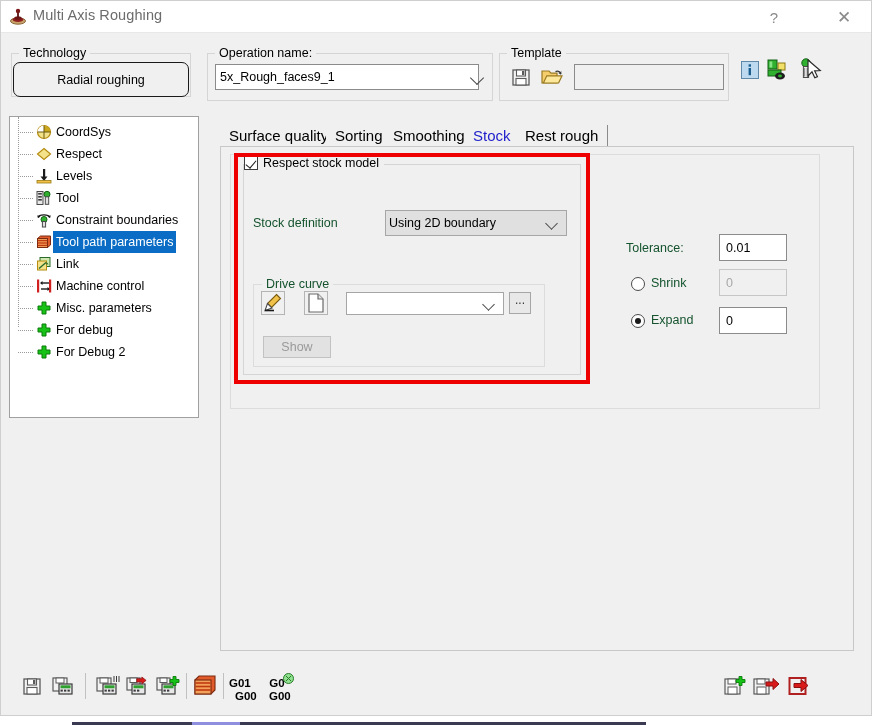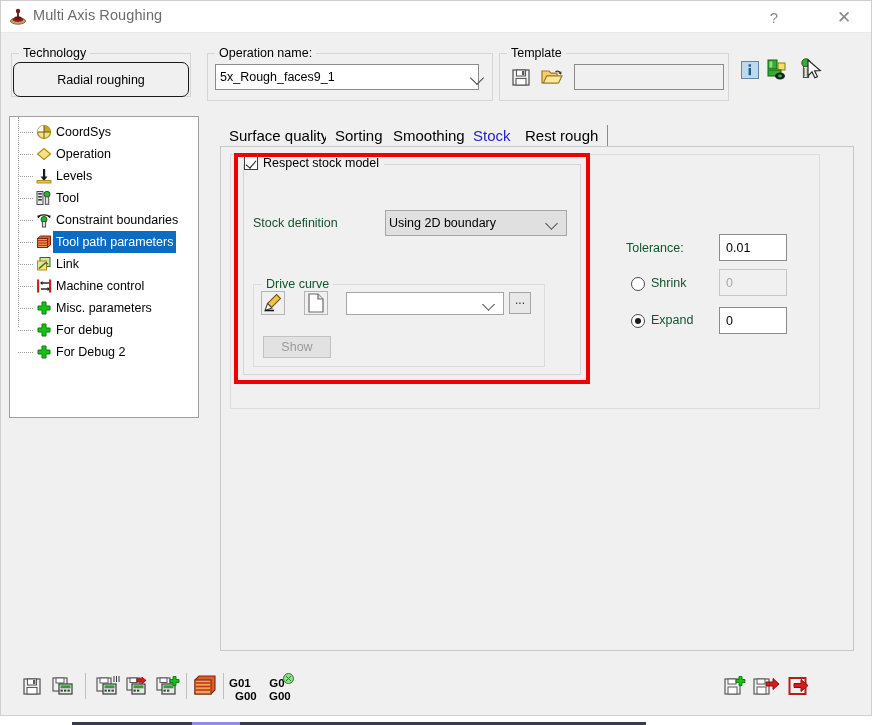--- a/index.html
+++ b/index.html
@@ -413,21 +413,21 @@
         </span>
         <span class="tlabel">CoordSys</span>
       </div>
       <div class="tnode">
         <span class="dots"></span>
         <span class="ticon">
           <svg width="16" height="16" viewBox="0 0 16 16">
             <path d="M8 2.5L14.5 8 8 13.5 1.5 8z" fill="#f3e28a" stroke="#b58b10" stroke-width="1.2"></path>
           </svg>
         </span>
-        <span class="tlabel">Operation</span>
+        <span class="tlabel">Respect</span>
       </div>
       <div class="tnode">
         <span class="dots"></span>
         <span class="ticon">
           <svg width="16" height="16" viewBox="0 0 16 16">
             <rect x="7" y="1" width="2.2" height="8" fill="#1a1a1a"></rect>
             <path d="M4.5 8.5h7L8 13z" fill="#1a1a1a"></path>
             <rect x="1" y="12.5" width="14" height="2.5" fill="#f3c14a" stroke="#9a7a10" stroke-width="0.8"></rect>
           </svg>
         </span>

